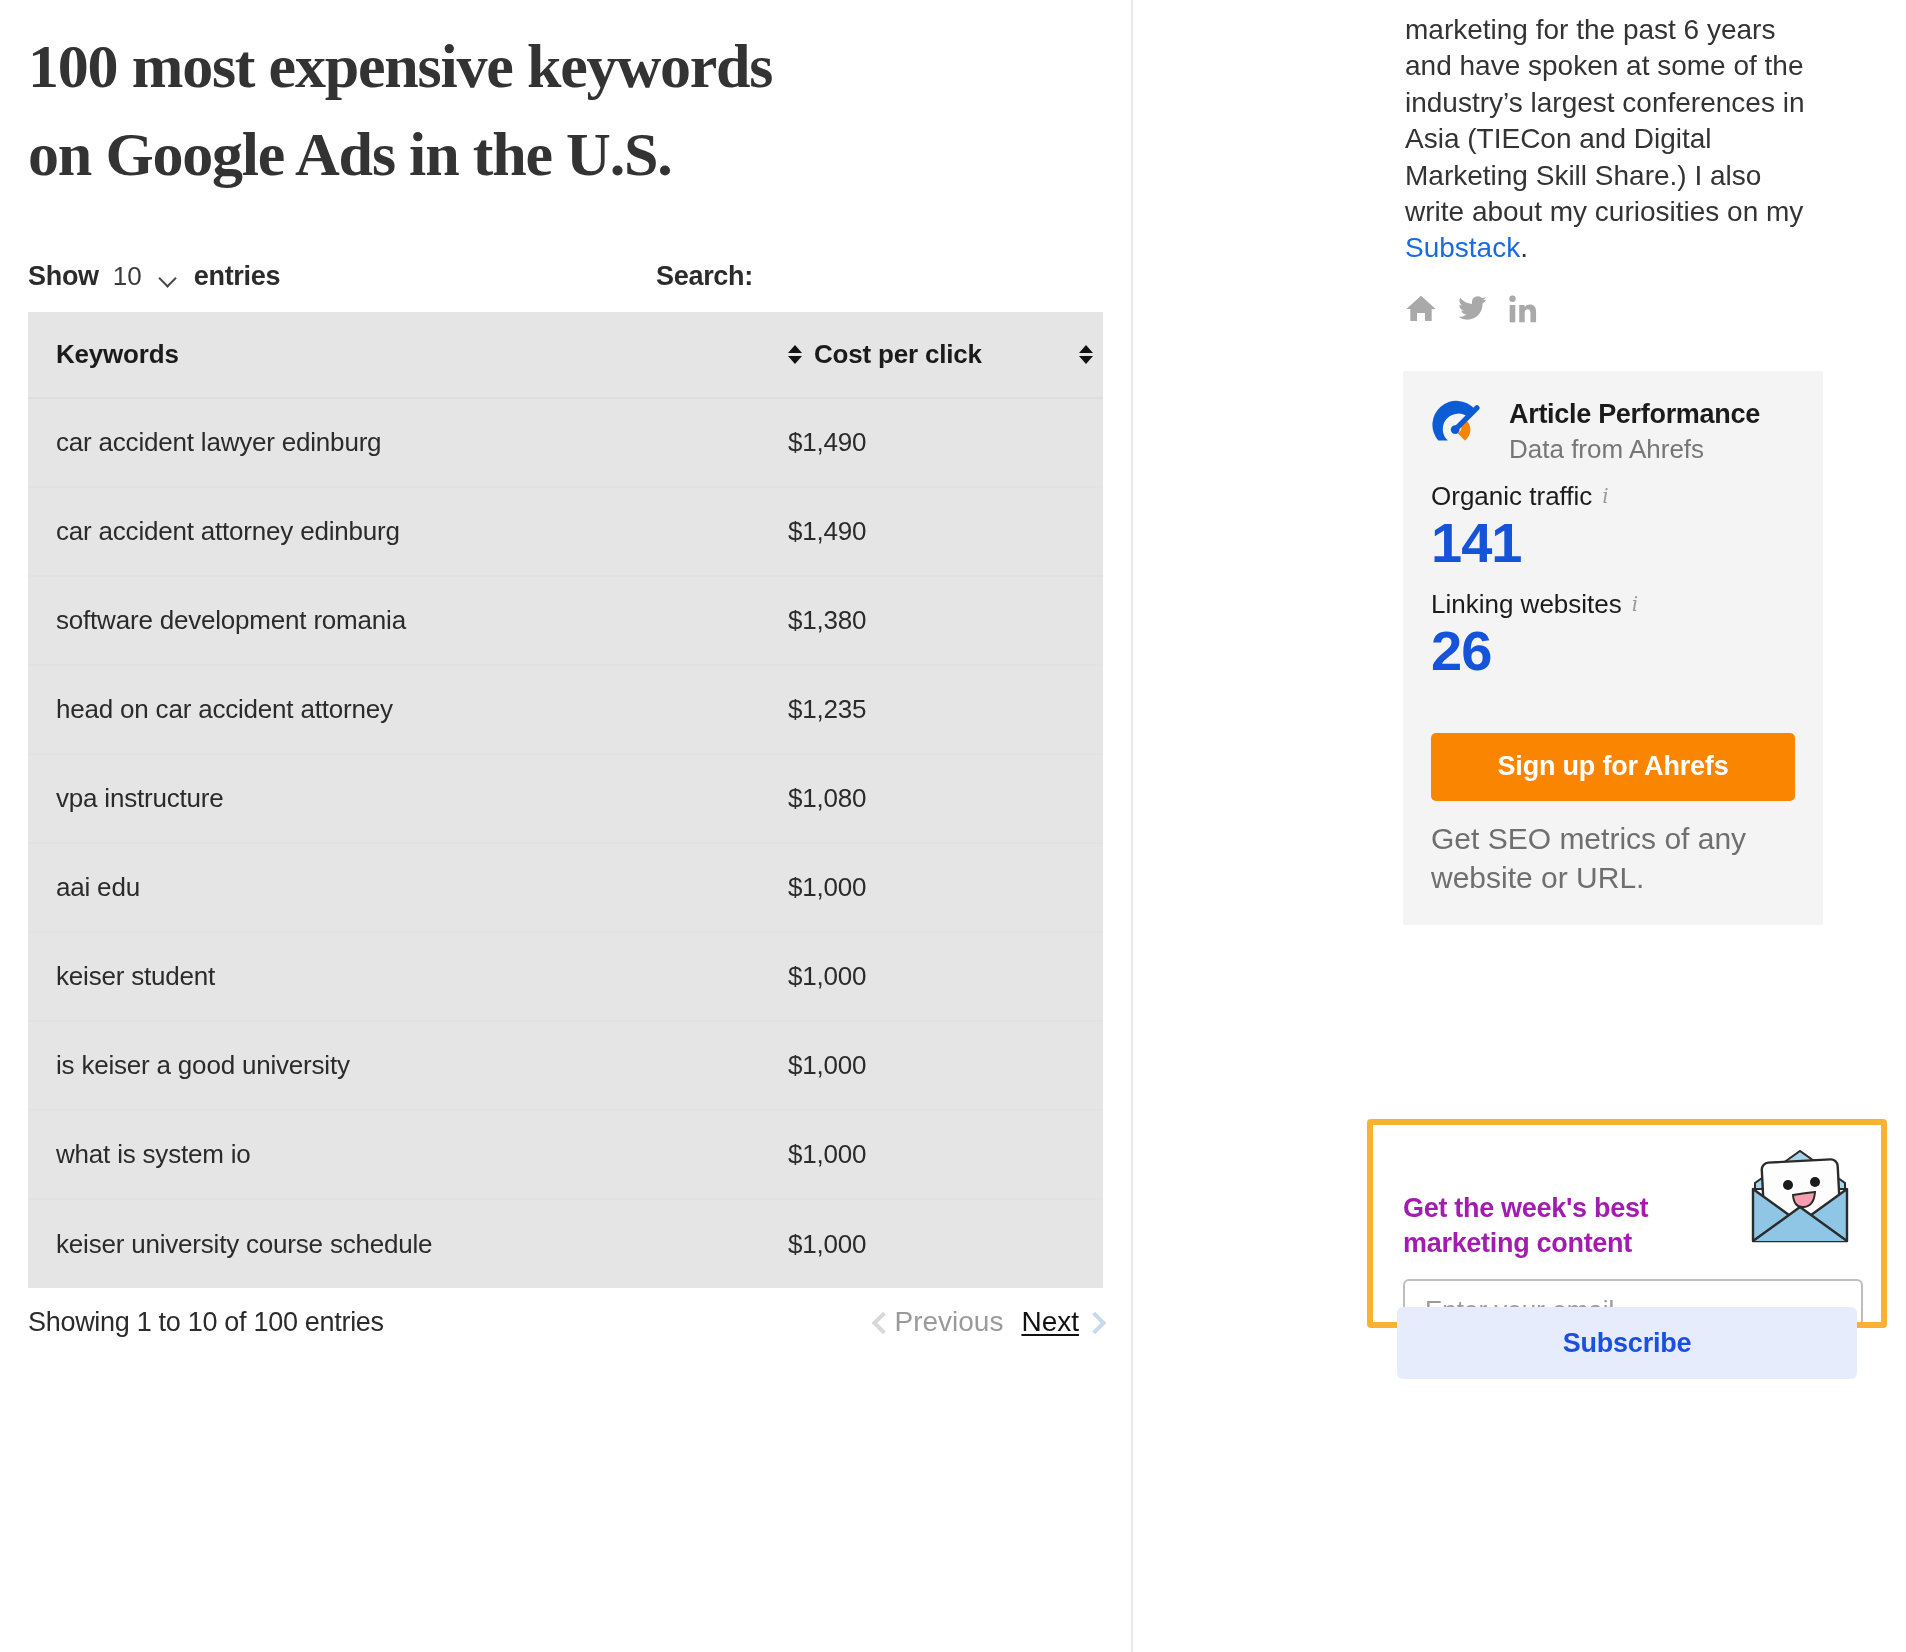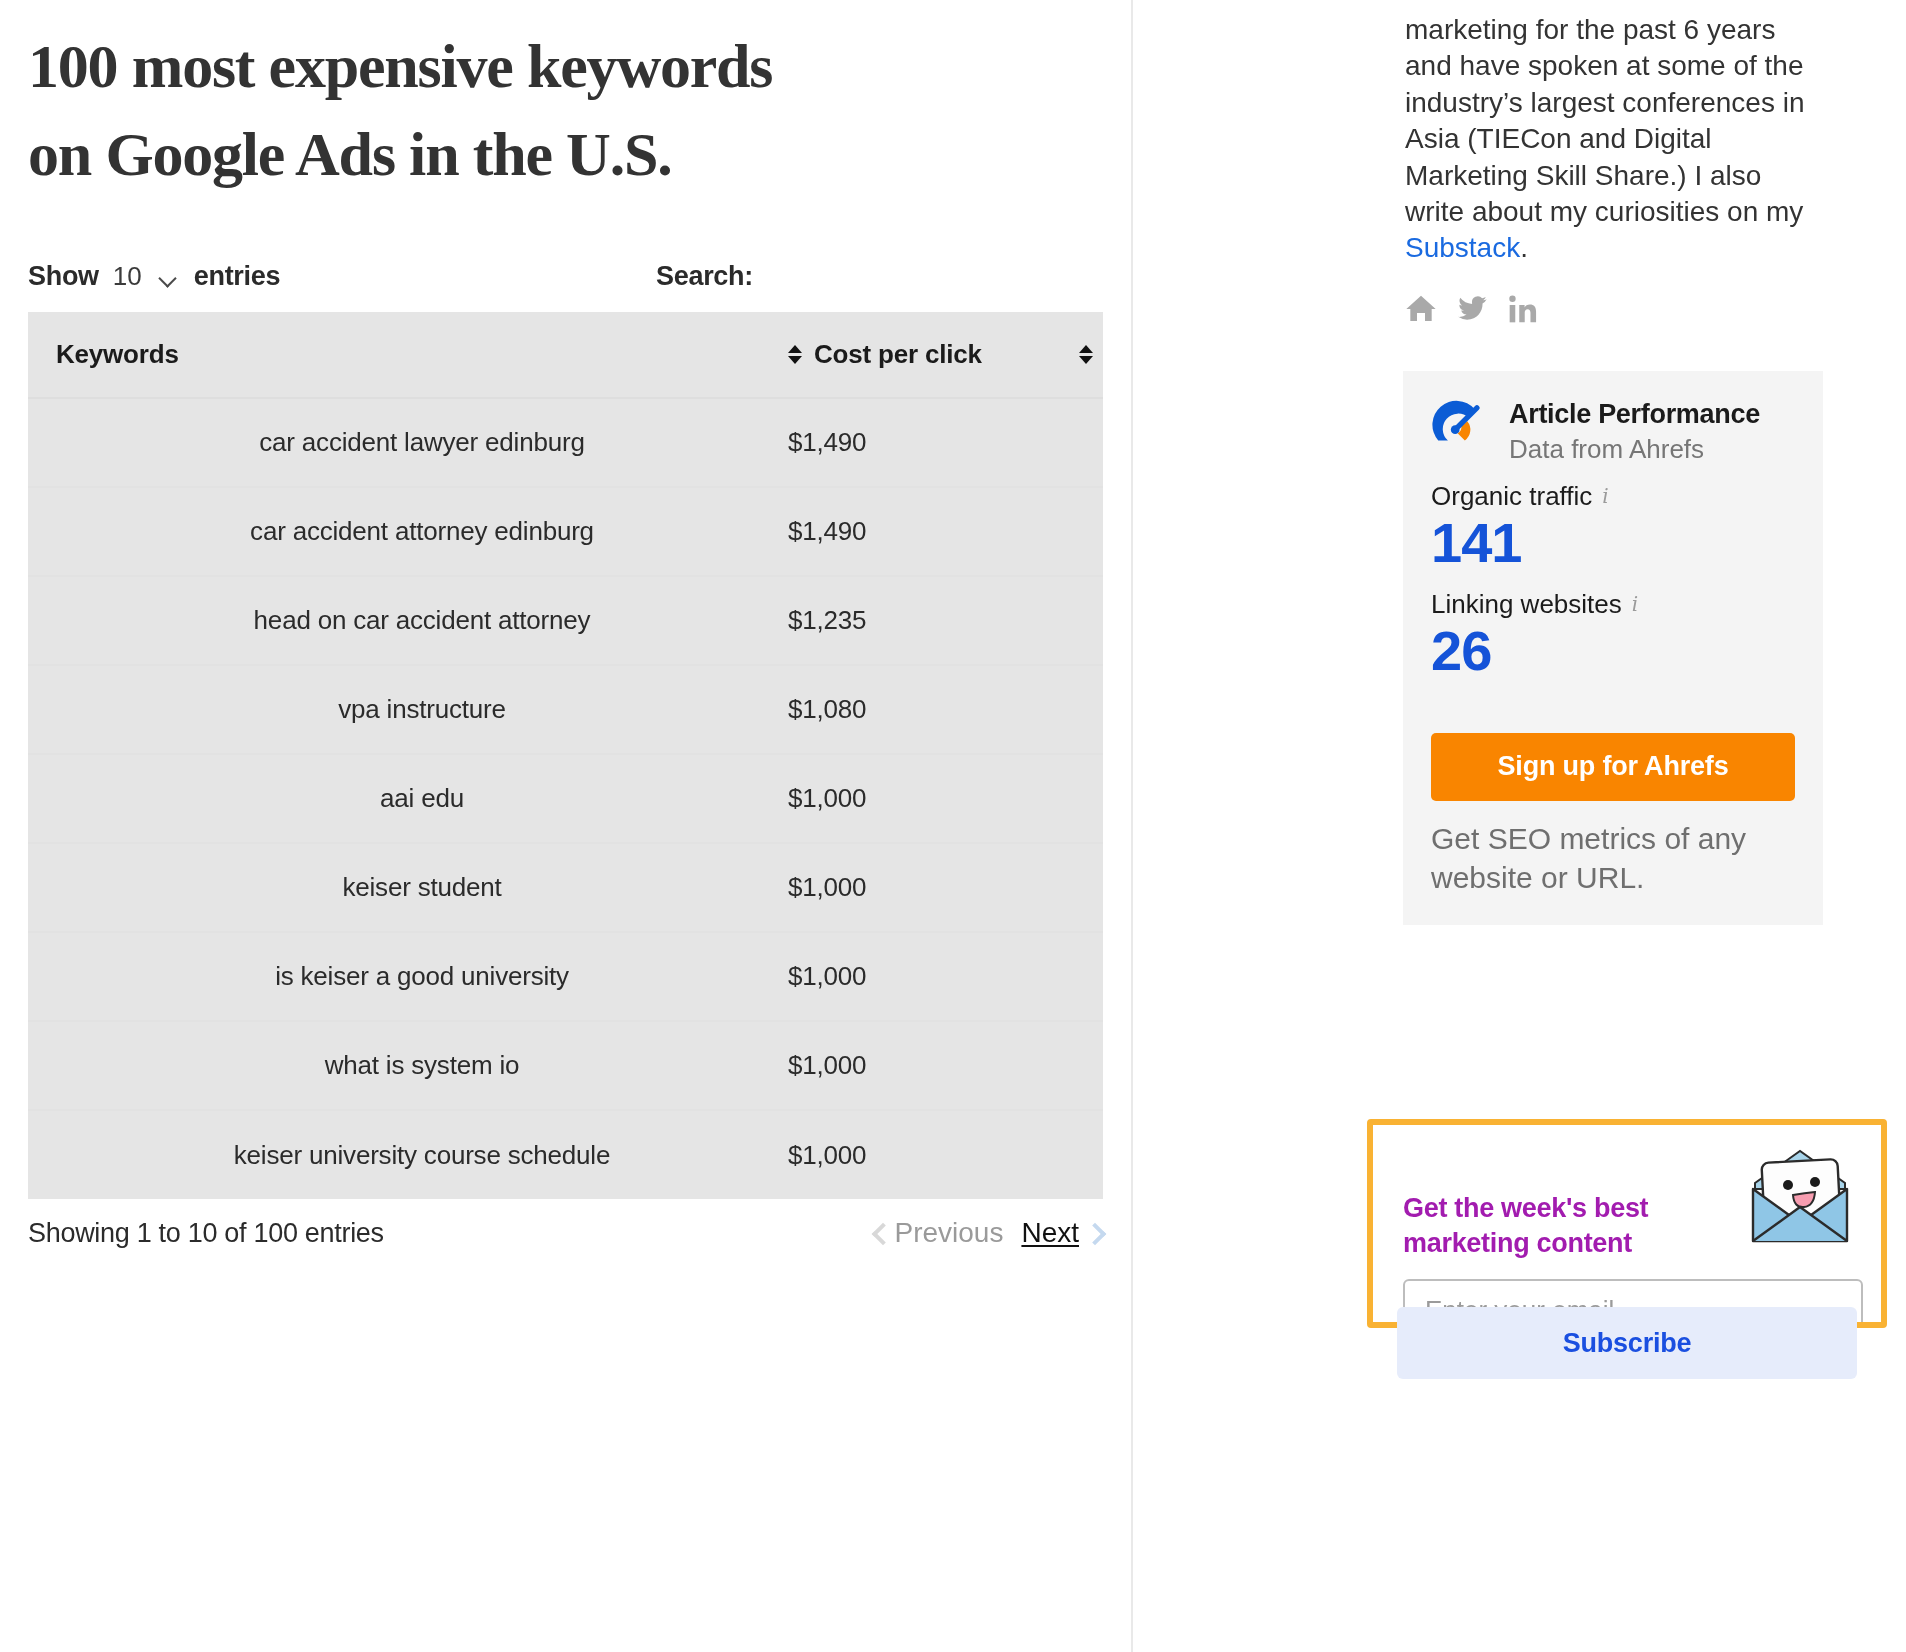--- a/index.html
+++ b/index.html
@@ -168,21 +168,21 @@
 
   table.kw tbody td {
     height: 89px;
     vertical-align: middle;
     border-bottom: 2px solid #e2e2e2;
     font-size: 26px;
     color: #2b2b2b;
     letter-spacing: -0.2px;
   }
   table.kw tbody tr:last-child td { border-bottom: none; }
-  .td-kw { padding-left: 28px !important; text-align: center; }
+  .td-kw { padding-left: 28px !important; text-align: left; }
   .td-cpc { padding-left: 0 !important; text-align: left; }
 
   
   .table-footer {
     margin: 18px 0 0 28px;
     width: 1075px;
     display: flex;
     align-items: center;
     justify-content: space-between;
     font-size: 27px;
@@ -431,20 +431,24 @@
         <tbody>
             <tr>
               <td class="td-kw">car accident lawyer edinburg</td>
               <td class="td-cpc">$1,490</td>
             </tr>
             <tr>
               <td class="td-kw">car accident attorney edinburg</td>
               <td class="td-cpc">$1,490</td>
             </tr>
             <tr>
+              <td class="td-kw">software development romania</td>
+              <td class="td-cpc">$1,380</td>
+            </tr>
+            <tr>
               <td class="td-kw">head on car accident attorney</td>
               <td class="td-cpc">$1,235</td>
             </tr>
             <tr>
               <td class="td-kw">vpa instructure</td>
               <td class="td-cpc">$1,080</td>
             </tr>
             <tr>
               <td class="td-kw">aai edu</td>
               <td class="td-cpc">$1,000</td>

